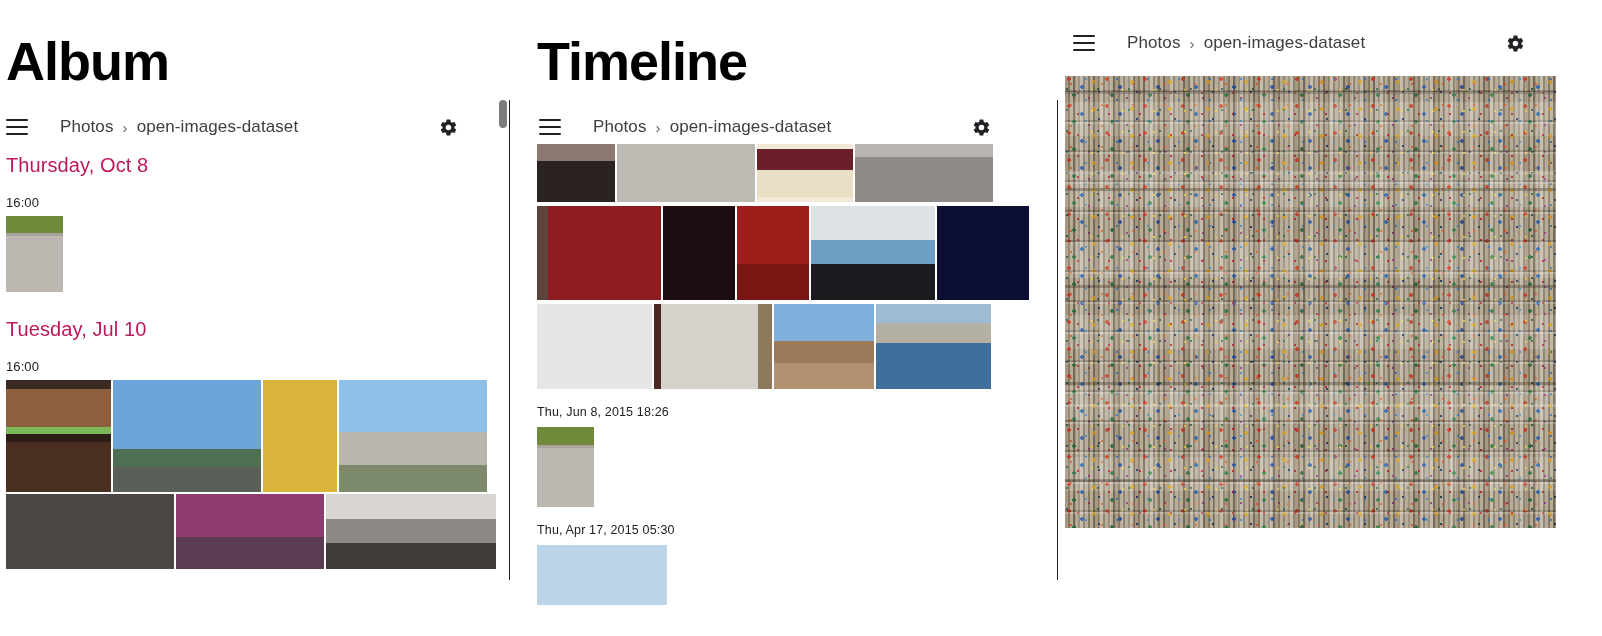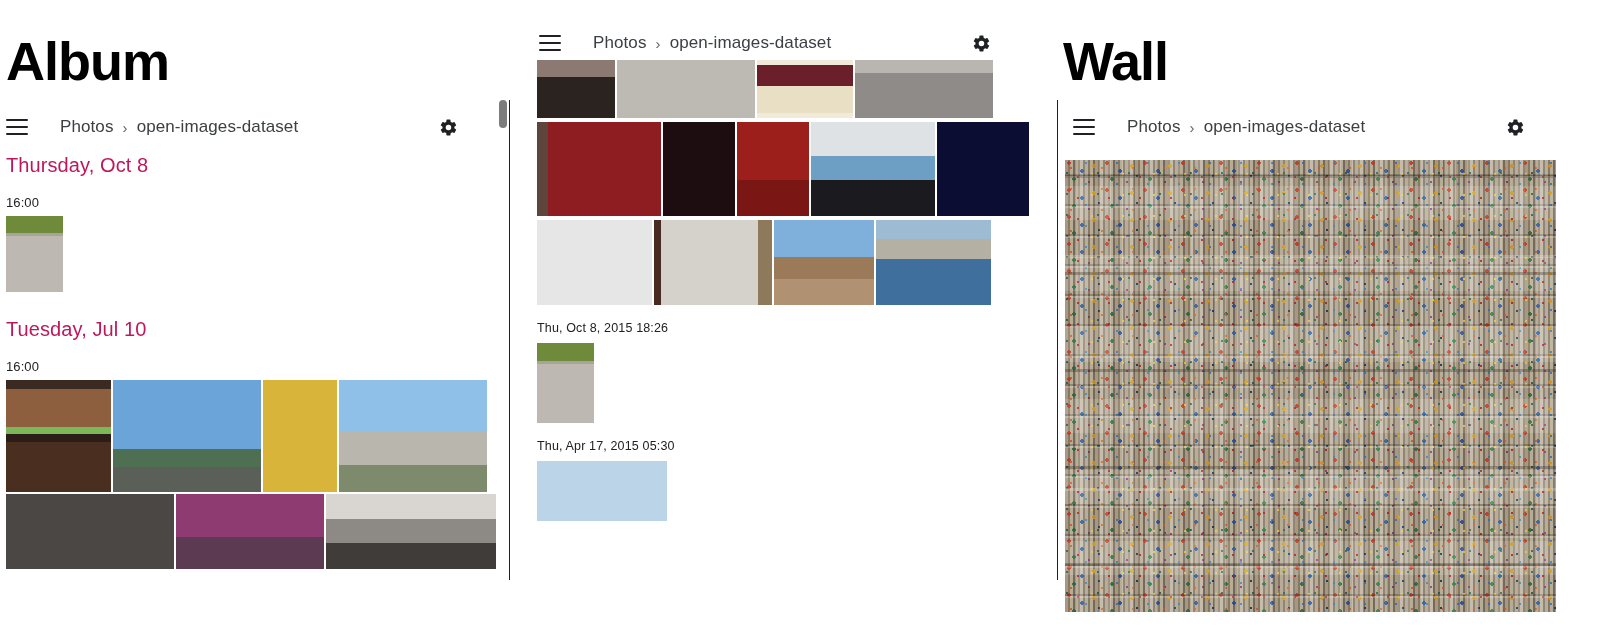--- a/index.html
+++ b/index.html
@@ -279,20 +279,21 @@
                 linear-gradient(118deg,transparent 34%,#1d1b19 34% 40%,transparent 40%),
                 linear-gradient(62deg,transparent 50%,#262422 50% 56%,transparent 56%),
                 linear-gradient(#b5b2ae,#b5b2ae);
                 background-repeat:no-repeat;"></span>
       </div>
     </div>
   </section>
 
   <section class="panel" id="panel-timeline">
 
+    <h1 class="panel-title">Timeline</h1>
 
     <div class="appbar">
       <span class="hamburger-icon">
           <i></i>
           <i></i>
           <i></i>
         </span>
       <nav class="breadcrumb">
         <span class="crumb">Photos</span>
         <span class="crumb-sep">›</span>
@@ -383,21 +384,21 @@
                   radial-gradient(circle 6px at 62% 42%,#e4d2ba 0 85%,transparent 87%),
                   linear-gradient(#7fb0dc,#7fb0dc);background-repeat:no-repeat;"></span>
           <span class="thumb" style="width:115px;height:85px;background-image:
                   linear-gradient(to bottom,#9dbcd4 0 22%,#b4b0a4 22% 46%,#3f6f9c 46% 100%),
                   linear-gradient(to right,transparent 14%,#d8d4c8 14% 56%,transparent 56%),
                   linear-gradient(#5b86ab,#5b86ab);background-repeat:no-repeat;"></span>
         </div>
       </div>
 
       <div class="tl-stamp">
-        <span>Thu, Oct 8, 2015</span>
+        <span>Thu, Jun 8, 2015</span>
         <span class="tl-time">18:26</span>
       </div>
       <div class="strip" style="margin-left:0">
         <span class="thumb" style="width:57px;height:80px;background-image:
                 linear-gradient(to bottom,#6f8a3a 0 22%,#a9a49b 22% 26%,#bdb9b2 26% 100%),
                 radial-gradient(ellipse 30px 21px at 50% 44%,#f2f2f0 0 96%,transparent 97%),
                 radial-gradient(ellipse 8px 14px at 22% 82%,#c0895a 0 90%,transparent 91%),
                 radial-gradient(ellipse 9px 15px at 46% 82%,#2a2422 0 90%,transparent 91%),
                 radial-gradient(ellipse 9px 14px at 70% 80%,#8b5a34 0 90%,transparent 91%),
                 linear-gradient(#b5b1ab,#b5b1ab);background-repeat:no-repeat;"></span>
@@ -412,21 +413,20 @@
                 linear-gradient(to bottom,#bcd4e8 0 100%),
                 radial-gradient(ellipse 16px 7px at 12% 22%,#9a8a70 0 85%,transparent 87%),
                 linear-gradient(#c4d8ea,#c4d8ea);background-repeat:no-repeat;"></span>
       </div>
 
     </div>
   </section>
 
   <section class="panel" id="panel-wall">
 
-    <h1 class="panel-title">Wall</h1>
 
     <div class="appbar">
       <span class="hamburger-icon">
           <i></i>
           <i></i>
           <i></i>
         </span>
       <nav class="breadcrumb">
         <span class="crumb">Photos</span>
         <span class="crumb-sep">›</span>

